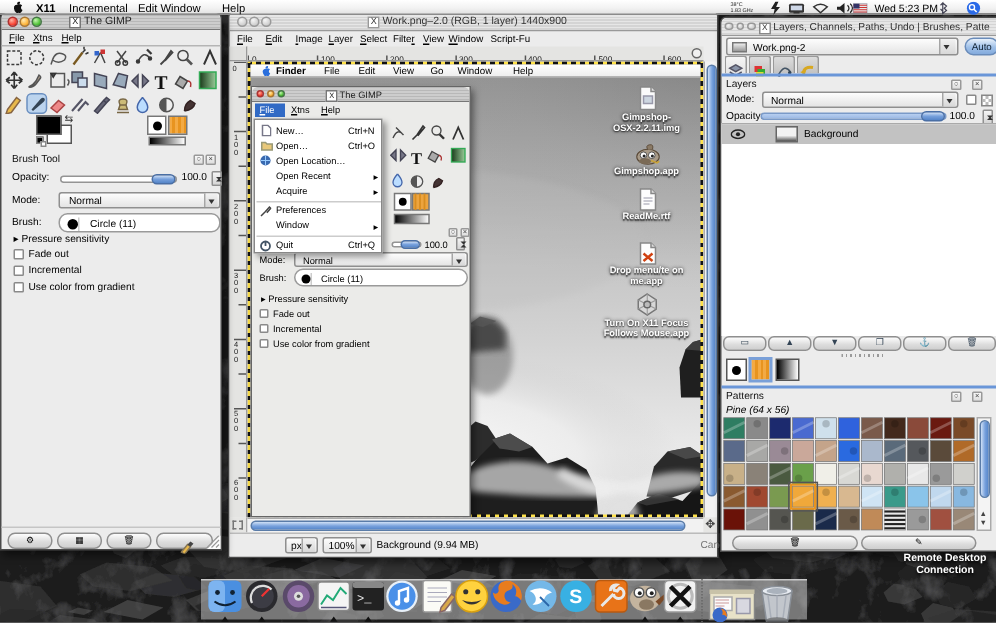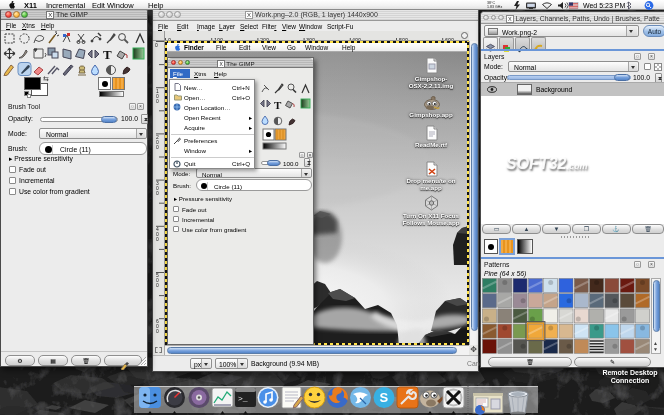--- a/index.html
+++ b/index.html
@@ -831,21 +831,20 @@
         </svg></div>
 
     <div class="abs" style="left:170px;top:266px;width:10px;height:76px;background:#f4f4f4;border:1px solid #aaa">
       <div class="abs" style="left:0.5px;top:1px;width:7px;height:52px;border-radius:4px;background:linear-gradient(90deg,#cfe0f6,#76a0dc 55%,#5585c8);border:1px solid #5a7ca8"></div>
       <div class="abs" style="left:1px;bottom:1px;font-size:5px;color:#444">▲<br>▼</div>
     </div>
 
     <div class="gbtn" style="left:7px;top:345px;width:84px;height:10px;border-radius:5px;text-align:center;font-size:6px;line-height:9px">🗑</div>
     <div class="gbtn" style="left:93px;top:345px;width:77px;height:10px;border-radius:5px;text-align:center;font-size:6px;line-height:9px">✎</div>
   </div>
-  <div class="abs" style="left:506px;top:155px;z-index:6;font-weight:bold;font-style:italic;font-size:16px;color:rgba(255,255,255,0.9);text-shadow:1px 1.5px 2px rgba(90,90,90,0.8);letter-spacing:0px">SOFT32<span style="font-size:9px">.com</span></div>
 
   <div class="abs" id="dock" style="left:134px;top:385px;width:404px;height:30px">
     <svg width="404" height="34" viewBox="0 0 404 34">
       <rect x="0" y="1" width="404" height="27" fill="#c2c2c2" fill-opacity="0.55"></rect>
       <rect x="0" y="1" width="404" height="1" fill="#e8e8e8" fill-opacity="0.7"></rect>
       <g transform="translate(0,-1)">
 
         <rect x="5" y="3" width="22" height="21" rx="4" fill="#4a8fe0"></rect>
           <rect x="5" y="3" width="11" height="21" rx="4" fill="#7db4f0"></rect>
         <circle cx="11" cy="11" r="1.6" fill="#123"></circle>

